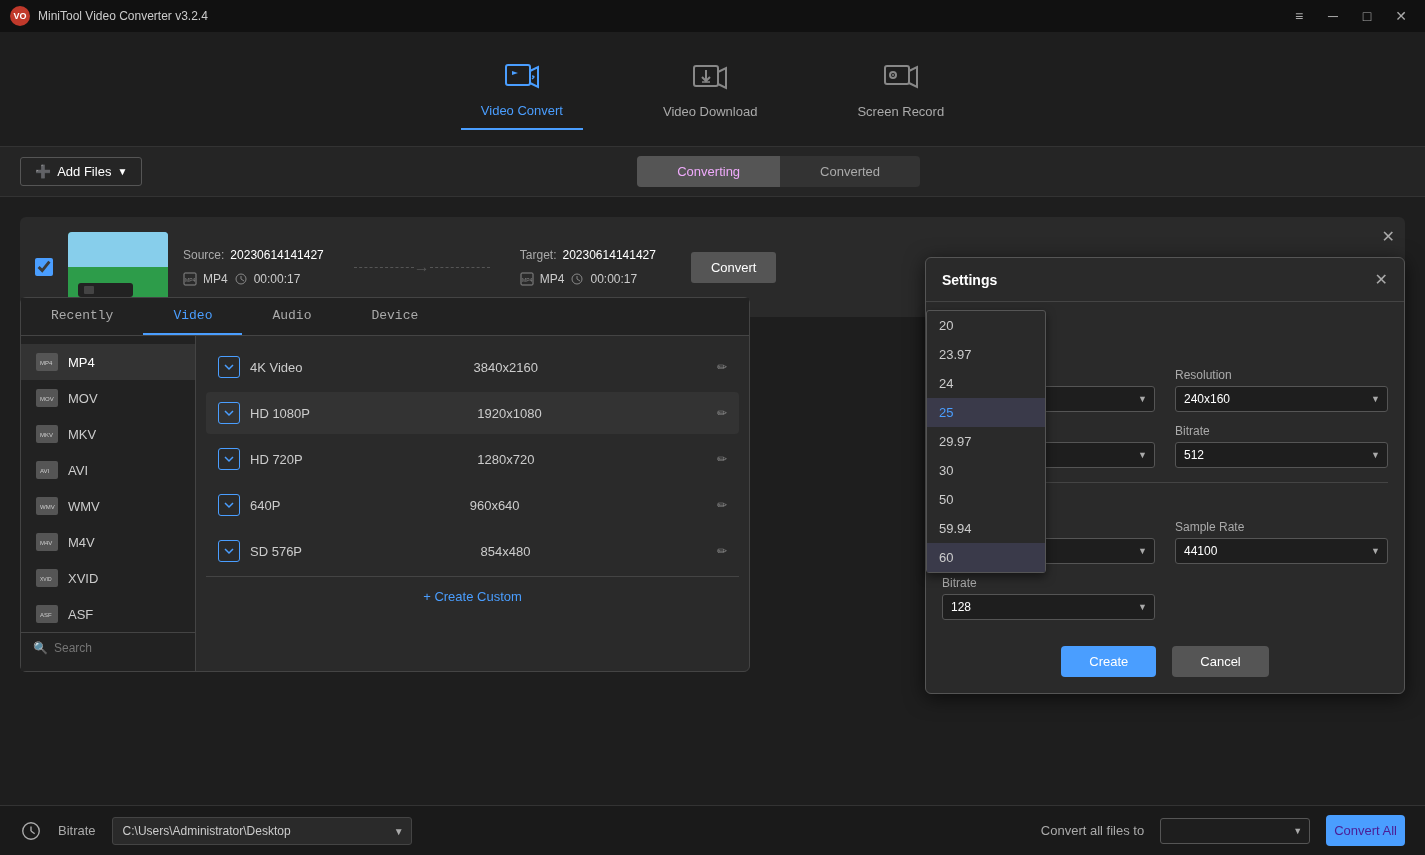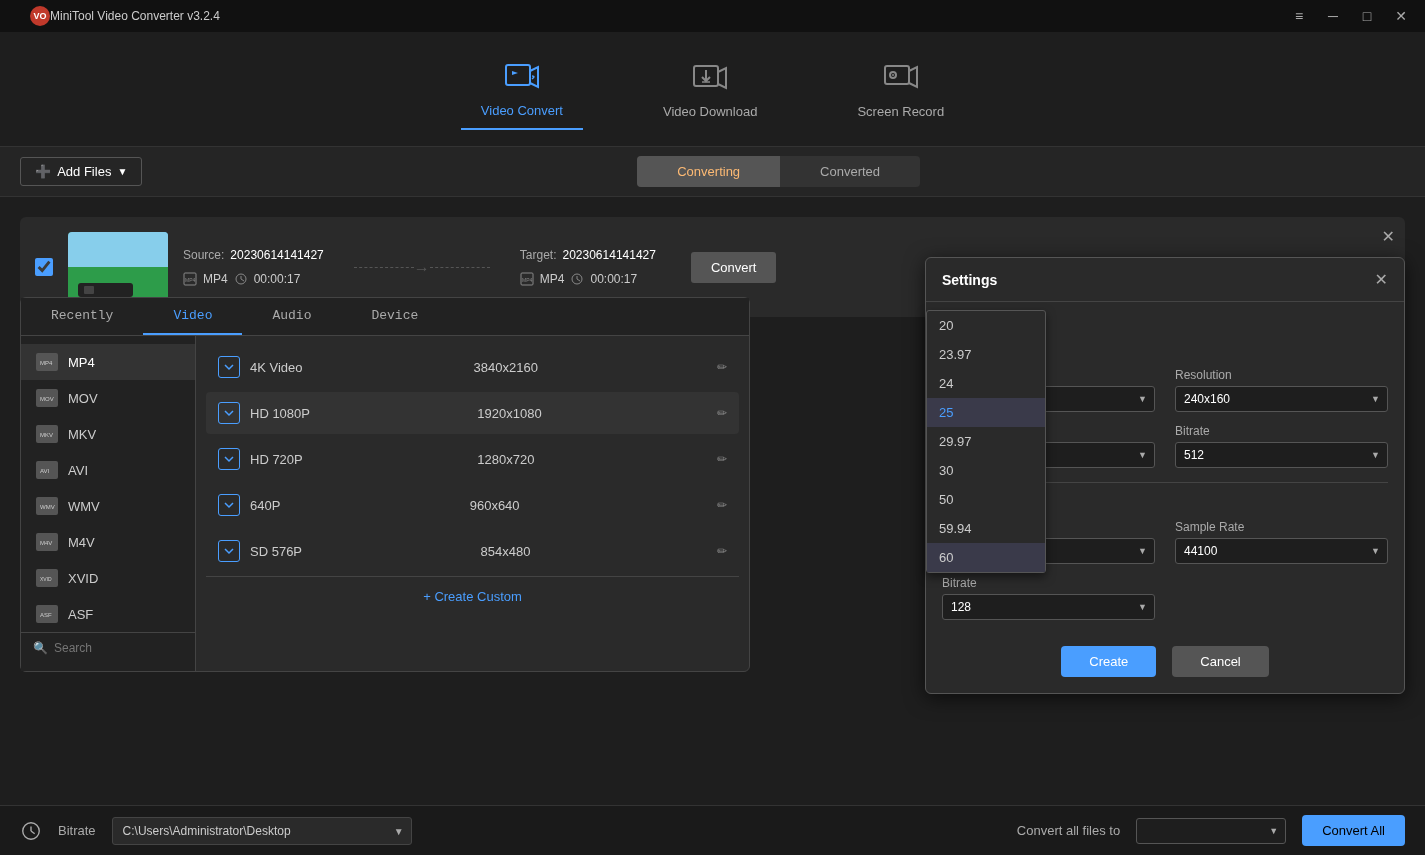--- a/index.html
+++ b/index.html
@@ -18,21 +18,21 @@
       background: #111;
       height: 32px;
       display: flex;
       align-items: center;
       padding: 0 10px;
       justify-content: space-between;
     }
     .title-bar-left {
       display: flex;
       align-items: center;
-      margin-left: 20px;
+      gap: 8px;
     }
     .app-logo {
       width: 20px;
       height: 20px;
       background: #c0392b;
       border-radius: 50%;
       display: flex;
       align-items: center;
       justify-content: center;
       font-size: 9px;
@@ -116,21 +116,21 @@
       padding: 8px 40px;
       background: transparent;
       border: none;
       color: #aaa;
       cursor: pointer;
       font-size: 13px;
       font-weight: 500;
     }
     .tab-btn.active {
       background: #555;
-      color: #fdba74;
+      color: #f0abfc;
     }
 
     
     .main-content {
       background: #1e1e1e;
       height: calc(855px - 32px - 115px - 50px - 50px);
       position: relative;
       padding: 20px;
       overflow: hidden;
     }
@@ -489,22 +489,22 @@
       right: 8px;
       top: 50%;
       transform: translateY(-50%);
       color: #aaa;
       font-size: 10px;
     }
     .convert-all-label { color: #aaa; font-size: 13px; margin-left: auto; }
     .convert-all-btn {
       background: #4a9eff;
       border: none;
-      color: #000000;
-      padding: 8px 20px;
+      color: #4c1d95;
+      padding: 8px 8px;
       border-radius: 4px;
       cursor: pointer;
       font-size: 13px;
       font-weight: 500;
     }
 
     .clock-icon {
       width: 22px;
       height: 22px;
       color: #aaa;

